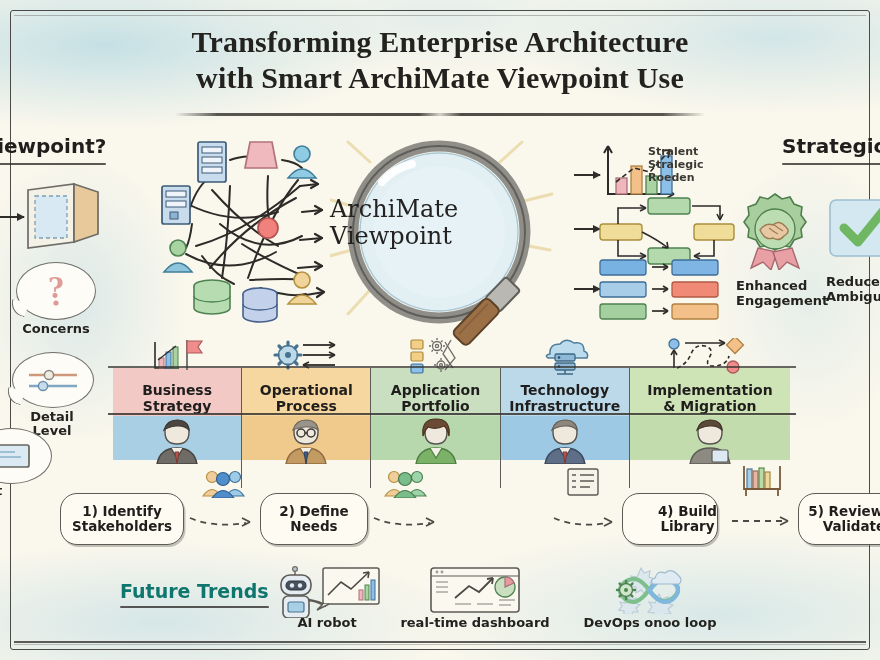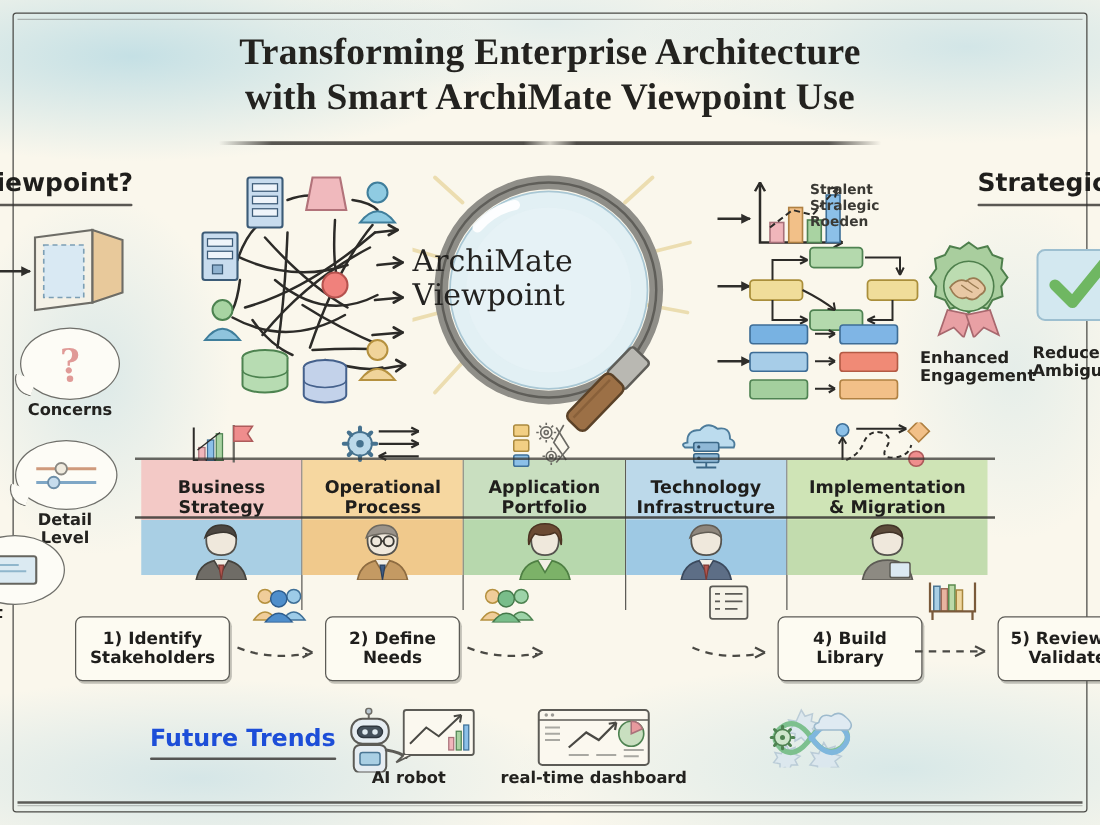--- a/index.html
+++ b/index.html
@@ -200,38 +200,38 @@
   .bands-rule-top {
     position: absolute; left: 108px; top: 366px; width: 688px;
     height: 1.6px; background: rgba(55,54,50,.75); z-index: 4;
   }
 
   
   #steps { position: absolute; left: 56px; top: 493px; width: 770px; height: 56px; z-index: 5; }
   .step {
     position: absolute; top: 0; height: 52px;
     border: 1.8px solid #5c5b56;
-    border-radius: 6px;
+    border-radius: 17px;
     background: #fdfbf2;
     display: flex; align-items: center; justify-content: center;
     box-shadow: 1.5px 2px 0 rgba(90,88,82,.35);
   }
   .step-label {
     font-family: "DejaVu Sans", sans-serif;
     font-weight: bold; font-size: 13.5px; line-height: 15px;
     color: #1f1e1c; text-align: center; white-space: pre-line;
   }
   .dashed-arrow { position: absolute; top: 22px; height: 14px; }
 
   
   #trends { position: absolute; left: 0; top: 566px; width: 880px; height: 70px; z-index: 5; }
   #trends-head {
     position: absolute; left: 120px; top: 14px;
     font-family: "DejaVu Sans", sans-serif;
-    font-weight: bold; font-size: 19px; color: #1d4ed8; white-space: nowrap;
+    font-weight: bold; font-size: 19px; color: #0f766e; white-space: nowrap;
   }
   #trends-head::after {
     content: ""; position: absolute; left: 0; right: 0; bottom: -6px;
     height: 2px; background: rgba(50,48,45,.8); border-radius: 2px;
   }
   .trend { position: absolute; top: 0; height: 66px; }
   .trend-label {
     position: absolute; left: 0; right: 0; bottom: 2px;
     text-align: center;
     font-family: "DejaVu Sans", sans-serif;
@@ -706,21 +706,21 @@
     <div style="position:absolute; left:510px; top:-26px;">
       <svg width="34" height="30" viewBox="0 0 34 30">
         <rect x="2" y="2" width="30" height="26" rx="2" fill="#f6f3e8" stroke="#5c5b56" stroke-width="1.4"></rect>
         <g stroke="#5c5b56" stroke-width="1.4" fill="none">
           <path d="M6 8 h4 M6 14 h4 M6 20 h4"></path>
           <path d="M14 8 h14 M14 14 h14 M14 20 h10"></path>
         </g>
       </svg>
     </div>
 
-    <div class="step" style="left:566px; width:116px;">
+    <div class="step" style="left:566px; width:96px;justify-content:flex-end;">
       <span class="step-label">4) Build
 Library</span>
     </div>
 
     <svg class="dashed-arrow" style="left:674px; width:64px;" viewBox="0 0 64 14">
       <path d="M2 6 H54" fill="none" stroke="#4a4944" stroke-width="1.8" stroke-dasharray="6 5"></path>
       <path d="M58 6 l-8 -4 M58 6 l-8 4" fill="none" stroke="#4a4944" stroke-width="1.8"></path>
     </svg>
     <div style="position:absolute; left:686px; top:-28px;">
       <svg width="40" height="32" viewBox="0 0 40 32">
@@ -807,18 +807,19 @@
                 <line x1="7.5" y1="0" x2="9" y2="0"></line>
               <line x1="-6.4" y1="-6.4" x2="-5.3" y2="-5.3"></line>
                 <line x1="5.3" y1="5.3" x2="6.4" y2="6.4"></line>
               <line x1="-6.4" y1="6.4" x2="-5.3" y2="5.3"></line>
                 <line x1="5.3" y1="-5.3" x2="6.4" y2="-6.4"></line>
             </g>
           </g>
           <path d="M80 8 q-6 -6 -12 -1 q-8 -3 -10 5 q-6 2 -2 6 h26 q5 -4 -2 -10z" fill="#dfeaf2" stroke="#9dbacd" stroke-width="1.2"></path>
         </svg>
       </div>
+      <div class="trend-label">DevOps onoo loop</div>
     </div>
   </div>
 
   <div class="bottom-rule"></div>
 
 </div>
 
 </body></html>

